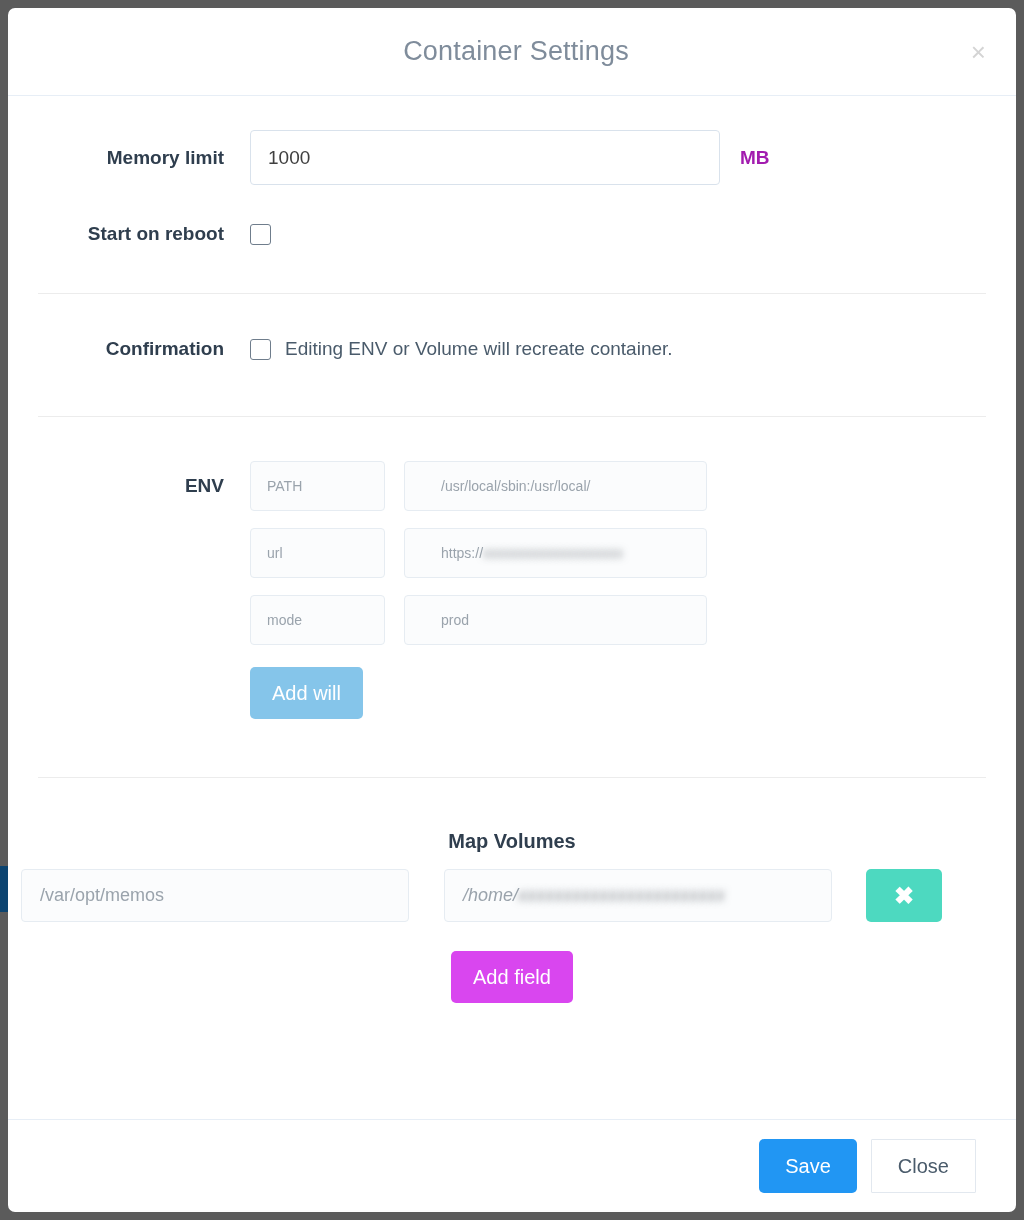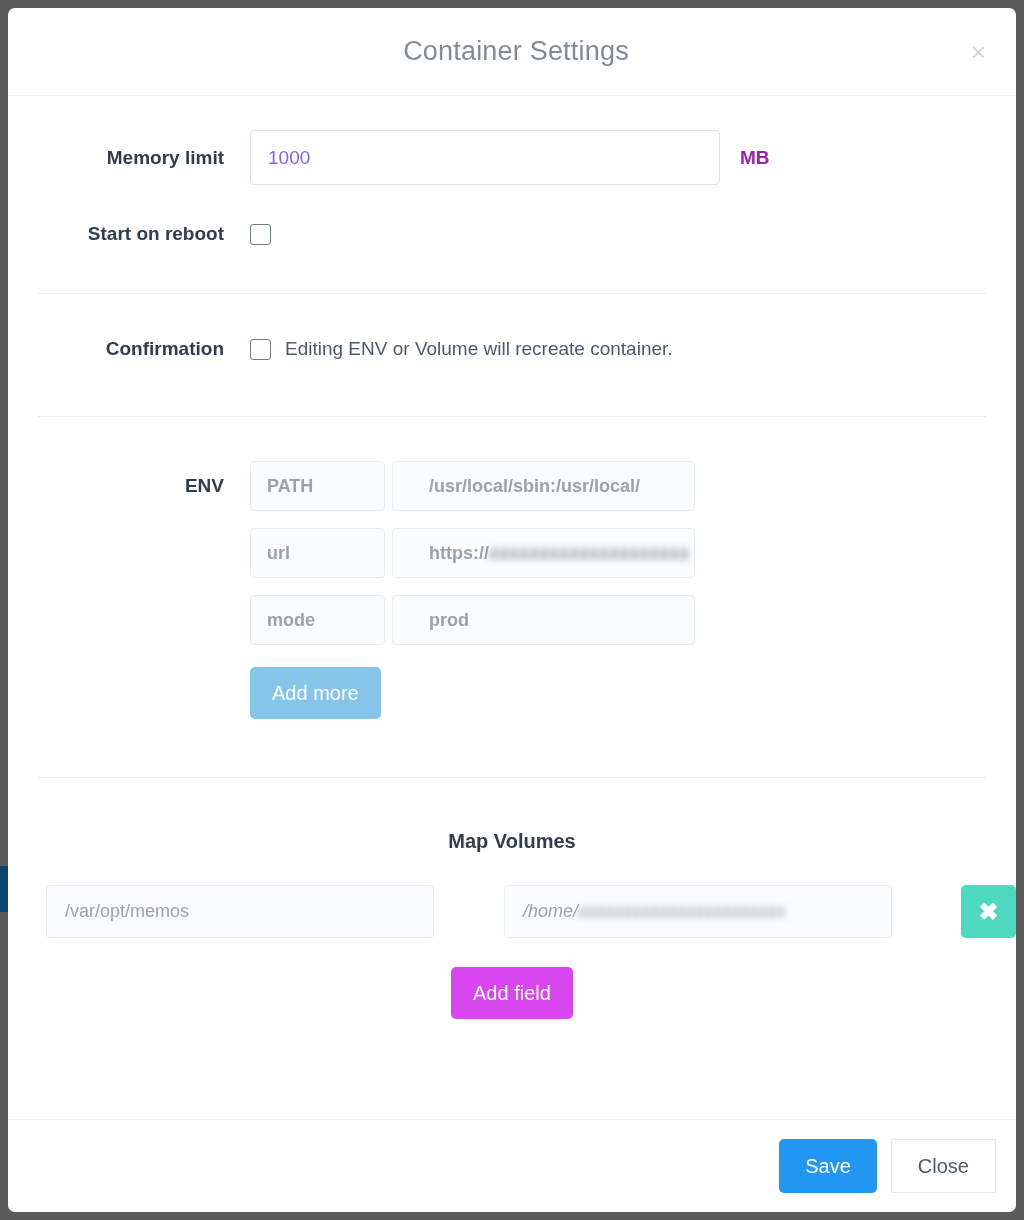--- a/index.html
+++ b/index.html
@@ -86,21 +86,21 @@
 
   
   .mem-row { margin-top: 34px; border-radius: 20px; }
   .mem-input {
     width: 470px;
     height: 55px;
     border: 1px solid #d9e2ec;
     border-radius: 4px;
     background: #fff;
     font-size: 19px;
-    color: #8b5cf6;
+    color: #404040;
     padding: 0 17px;
     font-family: "Liberation Sans", sans-serif;
     outline: none;
   }
   .mem-unit {
     margin-left: 20px;
     font-size: 19px;
     font-weight: bold;
     color: #a21caf;
   }
@@ -137,31 +137,30 @@
   .env-row {
     display: flex;
     align-items: center;
     margin-bottom: 17px;
   }
   .env-key, .env-val {
     height: 50px;
     border: 1px solid #e6ecf2;
     border-radius: 4px;
     background: #fbfcfd;
-    font-size: 18px;
+    font-size: 14px;
     color: #9aa3ac;
     padding: 0 16px;
     font-family: "Liberation Sans", sans-serif;
     outline: none;
-    font-weight: bold;
   }
   .env-key { width: 135px; flex: 0 0 135px; }
   .env-val {
     width: 303px; flex: 0 0 303px;
-    margin-left: 7px;
+    margin-left: 19px;
     white-space: nowrap;
     overflow: hidden;
     text-overflow: clip;
     padding-left: 36px;
   }
   .blurred {
     color: transparent;
     text-shadow: 0 0 7px rgba(120,125,130,0.85);
     user-select: none;
   }
@@ -183,23 +182,22 @@
   .mapvol-title {
     text-align: center;
     font-size: 20px;
     font-weight: bold;
     color: #2f3e4e;
     margin-top: 52px;
   }
   .vol-row {
     display: flex;
     align-items: center;
-    margin-top: 32px;
-    padding-left: 38px;
-    gap: 35px;
+    margin-top: 16px;
+    padding-left: 13px;
   }
   .vol-input {
     height: 53px;
     border: 1px solid #e6ecf2;
     border-radius: 4px;
     background: #fbfcfd;
     font-size: 18px;
     color: #9aa3ac;
     padding: 0 18px;
     font-family: "Liberation Sans", sans-serif;
@@ -239,21 +237,21 @@
   }
 
   
   .modal-footer {
     flex: 0 0 93px;
     height: 93px;
     border-top: 1px solid #e7eef6;
     display: flex;
     align-items: center;
     justify-content: flex-end;
-    padding-right: 20px;
+    padding-right: 40px;
     gap: 14px;
   }
   .btn-save {
     background: #2196f3;
     color: #fff;
     border: none;
     border-radius: 5px;
     font-size: 20px;
     height: 54px;
     padding: 0 26px;
@@ -327,21 +325,21 @@
             <span class="blurred">xxxxxxxxxxxxxxxxxxxx</span>
         </div>
       </div>
 
       <div class="env-row">
         <div class="lbl"></div>
         <input class="env-key" value="mode" style="">
         <input class="env-val" value="prod" style="">
       </div>
 
-      <button class="btn-addmore">Add more</button>
+      <button class="btn-addmore">Add will</button>
     </div>
 
     <div class="sep sep-3"></div>
 
     
     <div class="mapvol-title">Map Volumes</div>
 
     <div class="vol-row">
       <input class="vol-input vol-src" value="/var/opt/memos" style="">
       <div class="vol-input vol-dst" style="display: flex; align-items: center; font-style: italic;">

